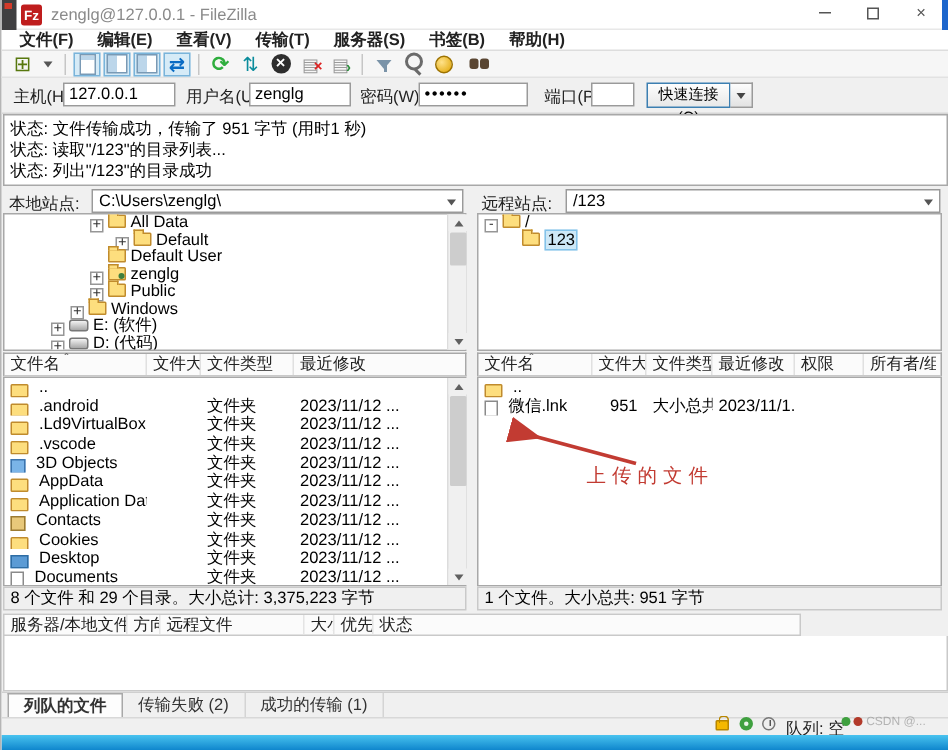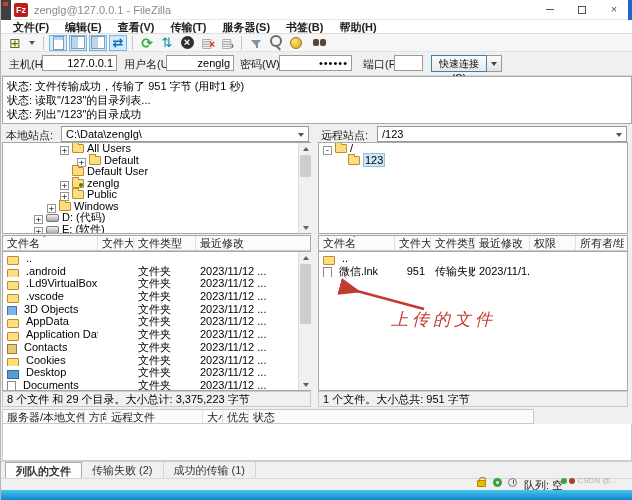--- a/index.html
+++ b/index.html
@@ -48,21 +48,21 @@
   .ic-filter::before{content:"";border-left:5px solid transparent;border-right:5px solid transparent;border-top:6px solid #7a93a8;}
   .ic-filter::after{content:"";position:absolute;bottom:2px;left:8px;width:2px;height:5px;background:#7a93a8;}
   .ic-compare::before{content:"";width:8px;height:8px;border:2px solid #6b6b6b;border-radius:50%;margin-top:-3px;}
   .ic-compare::after{content:"";position:absolute;bottom:1px;right:3px;width:5px;height:2px;background:#6b6b6b;transform:rotate(45deg);}
   .ic-sync::before{content:"";width:10px;height:10px;border-radius:50%;background:radial-gradient(circle at 35% 35%,#ffe28a,#e0a400);border:1px solid #9c7200;}
   .ic-find::before{content:"";width:6px;height:7px;background:#5a4632;border-radius:2px;box-shadow:7px 0 0 #5a4632;}
 
   
   .quickbar{left:0;top:52px;width:632px;height:24px;background:#f0f0f0;border-bottom:1px solid #d6d6d6;}
   .qlabel{top:5px;color:#222;}
-  .qinput{top:3px;height:16px;background:#fff;border:1px solid #9a9a9a;padding:0 3px;line-height:14px;font-size:11px;white-space:nowrap;overflow:hidden;text-align:right;}
+  .qinput{top:3px;height:16px;background:#fff;border:1px solid #9a9a9a;padding:0 3px;line-height:14px;font-size:11px;white-space:nowrap;overflow:hidden;}
   .qbtn{top:3px;height:17px;border:1px solid #3c7fb1;background:linear-gradient(#fdfdfd,#e8e8e8);
         text-align:center;font-size:10px;line-height:15px;padding:0 2px;}
   .qdrop{top:3px;width:15px;height:17px;border:1px solid #9a9a9a;border-left:none;background:linear-gradient(#fdfdfd,#e2e2e2);
         display:flex;align-items:center;justify-content:center;}
   .qdrop::before{content:"";border-left:3px solid transparent;border-right:3px solid transparent;border-top:4px solid #444;}
 
   
   .logpane{left:1px;top:76px;width:630px;height:48px;background:#fff;border:1px solid #a8a8a8;padding:2px 4px;overflow:hidden;}
   .logline{line-height:14px;white-space:nowrap;color:#000;}
   .sitelabel{top:128px;color:#222;}
@@ -160,21 +160,21 @@
   .dialic::before{content:"";position:absolute;left:4px;top:1px;width:1px;height:4px;background:#555;}
   .queuetext{left:523px;top:478px;color:#222;}
   .watermark{left:560px;top:477px;width:70px;color:rgba(130,130,130,.55);font-size:8px;line-height:8px;}
   .wmorb{display:inline-block;width:6px;height:6px;border-radius:50%;vertical-align:-1px;}
 
   
   .bottomstrip{left:0;top:490px;width:632px;height:10px;background:linear-gradient(#49c3ef,#0f86cd);}
   .edgeblue{left:627px;top:0;width:5px;height:22px;background:#1d66cc;}
 
   
-  .annot-text{color:#c23b32;font-size:17px;letter-spacing:4px;white-space:nowrap;font-style:italic;}
+  .annot-text{color:#c23b32;font-size:13px;letter-spacing:4px;white-space:nowrap;}
 </style>
 </head>
 <body>
 
 <div id="app">
 
   <div class="abs titlebar"></div>
   <div class="abs darkstrip">
       <i></i>
     </div>
@@ -224,28 +224,28 @@
   <div class="abs qdrop" style="left:486px;top:55px;"></div>
 
   <div class="abs logpane">
 
   <div class="logline">状态: 文件传输成功，传输了 951 字节 (用时1 秒)</div>
       <div class="logline">状态: 读取"/123"的目录列表...</div>
       <div class="logline">状态: 列出"/123"的目录成功</div>
     </div>
 
   <div class="abs sitelabel" style="left:5px;">本地站点:</div>
-  <div class="combo" style="left:60px;width:248px;">C:\Data\zenglg\</div>
+  <div class="combo" style="left:60px;width:248px;">C:\Users\zenglg\</div>
   <div class="abs sitelabel" style="left:320px;">远程站点:</div>
   <div class="combo" style="left:376px;width:250px;">/123</div>
 
   <div class="abs pane treepane" style="left:1px;width:309px;">
 
       <div class="treerow" style="padding-left: 57px;">
-        <span class="exp">+</span><span class="icn ic-folder"></span><span>All Users</span>
+        <span class="exp">+</span><span class="icn ic-folder"></span><span>All Data</span>
       </div>
 
       <div class="treerow" style="padding-left: 57px; margin-left: 17px;">
         <span class="exp">+</span><span class="icn ic-folder"></span><span>Default</span>
       </div>
 
       <div class="treerow" style="padding-left: 57px;">
         <span class="exp" style="visibility: hidden;"></span><span class="icn ic-folder"></span><span>Default User</span>
       </div>
 
@@ -255,25 +255,25 @@
 
       <div class="treerow" style="padding-left: 57px;">
         <span class="exp">+</span><span class="icn ic-folder"></span><span>Public</span>
       </div>
 
       <div class="treerow" style="padding-left: 44px;">
         <span class="exp">+</span><span class="icn ic-folder"></span><span>Windows</span>
       </div>
 
       <div class="treerow" style="padding-left: 31px;">
+        <span class="exp">+</span><span class="icn ic-drive"></span><span>E: (软件)</span>
+      </div>
+
+      <div class="treerow" style="padding-left: 31px;">
         <span class="exp">+</span><span class="icn ic-drive"></span><span>D: (代码)</span>
-      </div>
-
-      <div class="treerow" style="padding-left: 31px;">
-        <span class="exp">+</span><span class="icn ic-drive"></span><span>E: (软件)</span>
       </div>
     </div>
   <div class="vscroll" style="left:297px;top:143px;height:90px;">
     <div class="sarrow up" style="top:0;"></div>
     <div class="sthumb" style="top:12px;height:22px;"></div>
     <div class="sarrow down" style="bottom:0;"></div>
   </div>
 
   <div class="abs pane treepane" style="left:317px;width:310px;">
 
@@ -398,21 +398,21 @@
         <span class="csize"></span>
         <span class="ctype"></span>
         <span class="cmod"></span>
         <span class="cperm"></span>
         <span class="cowner"></span>
       </div>
 
       <div class="lrow">
         <span class="cname"><span class="icn ic-doc"></span><span>微信.lnk</span></span>
         <span class="csize">951</span>
-        <span class="ctype">传输失败</span>
+        <span class="ctype">大小总共</span>
         <span class="cmod">2023/11/1...</span>
         <span class="cperm"></span>
         <span class="cowner"></span>
       </div>
     </div>
 
   <svg class="abs" style="left:317px;top:251px;" width="310" height="140">
     <defs>
       <marker id="ah" markerWidth="9" markerHeight="8" refX="8" refY="3.5" orient="auto">
         <path d="M9,0 L0,3.5 L9,7 z" fill="#c23b32"></path>

